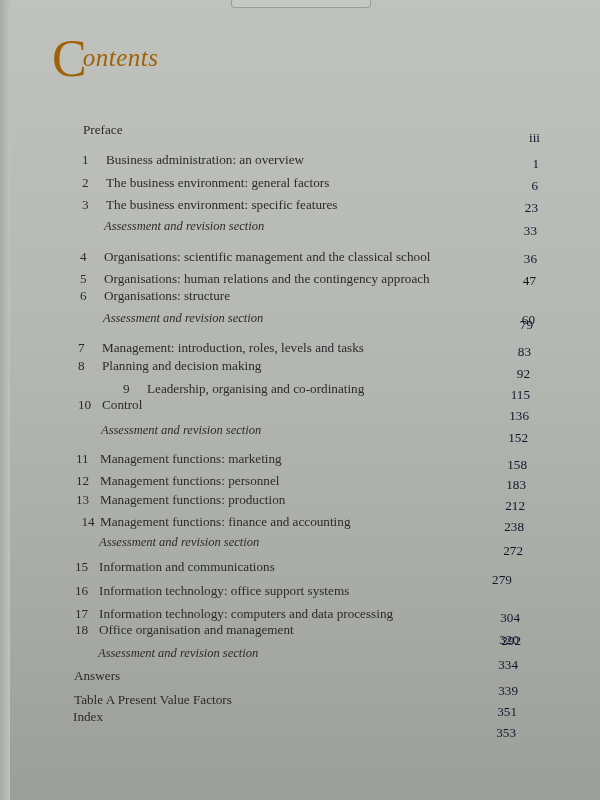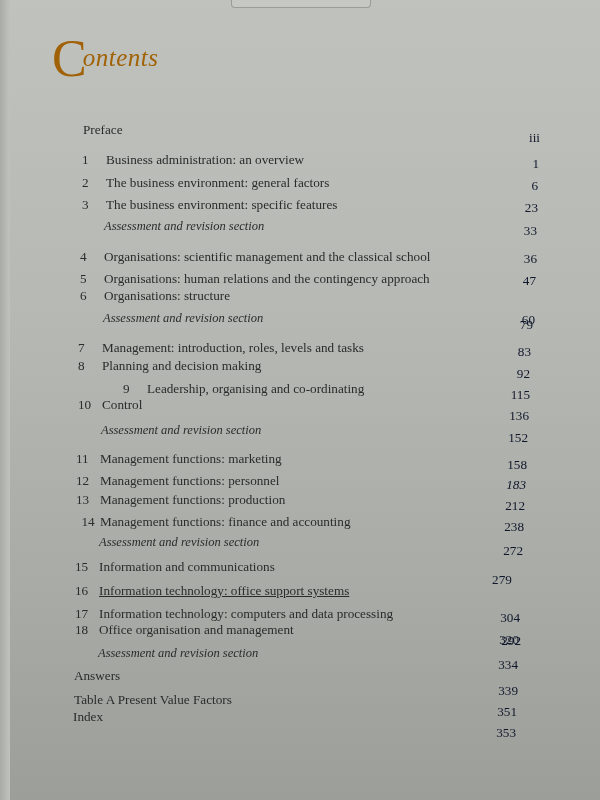--- a/index.html
+++ b/index.html
@@ -70,30 +70,30 @@
     <div class="pg" style="left: 490px; top: 366px;">92</div>
     <div class="entry" style="left: 78px; top: 381px; margin-left: 45px;"><span class="num">9</span><span>Leadership, organising and co-ordinating</span></div>
     <div class="pg" style="left: 490px; top: 387px;">115</div>
     <div class="entry" style="left: 78px; top: 397px;"><span class="num">10</span><span>Control</span></div>
     <div class="pg" style="left: 489px; top: 408px;">136</div>
     <div class="entry italic" style="left: 101px; top: 423px;"><span>Assessment and revision section</span></div>
     <div class="pg" style="left: 488px; top: 430px;">152</div>
     <div class="entry" style="left: 76px; top: 451px;"><span class="num">11</span><span>Management functions: marketing</span></div>
     <div class="pg" style="left: 487px; top: 457px;">158</div>
     <div class="entry" style="left: 76px; top: 473px;"><span class="num">12</span><span>Management functions: personnel</span></div>
-    <div class="pg" style="left: 486px; top: 477px; font-style: italic;">183</div>
+    <div class="pg" style="left: 486px; top: 477px;">183</div>
     <div class="entry" style="left: 76px; top: 492px;"><span class="num">13</span><span>Management functions: production</span></div>
     <div class="pg" style="left: 485px; top: 498px;">212</div>
     <div class="entry" style="left: 76px; top: 514px; text-align: center;"><span class="num">14</span><span>Management functions: finance and accounting</span></div>
     <div class="pg" style="left: 484px; top: 519px;">238</div>
     <div class="entry italic" style="left: 99px; top: 535px;"><span>Assessment and revision section</span></div>
     <div class="pg" style="left: 483px; top: 543px;">272</div>
     <div class="entry" style="left: 75px; top: 559px;"><span class="num">15</span><span>Information and communications</span></div>
     <div class="pg" style="left: 482px; top: 572px; text-align: center;">279</div>
-    <div class="entry" style="left: 75px; top: 583px; text-decoration: underline;"><span class="num">16</span><span>Information technology: office support systems</span></div>
+    <div class="entry" style="left: 75px; top: 583px;"><span class="num">16</span><span>Information technology: office support systems</span></div>
     <div class="pg" style="left: 481px; top: 585px; margin-top: 48px;">292</div>
     <div class="entry" style="left: 75px; top: 606px;"><span class="num">17</span><span>Information technology: computers and data processing</span></div>
     <div class="pg" style="left: 480px; top: 610px;">304</div>
     <div class="entry" style="left: 75px; top: 622px;"><span class="num">18</span><span>Office organisation and management</span></div>
     <div class="pg" style="left: 479px; top: 632px;">320</div>
     <div class="entry italic" style="left: 98px; top: 646px;"><span>Assessment and revision section</span></div>
     <div class="pg" style="left: 478px; top: 657px;">334</div>
     <div class="entry" style="left: 74px; top: 668px;"><span>Answers</span></div>
     <div class="pg" style="left: 478px; top: 683px;">339</div>
     <div class="entry" style="left: 74px; top: 692px;"><span>Table A Present Value Factors</span></div>

